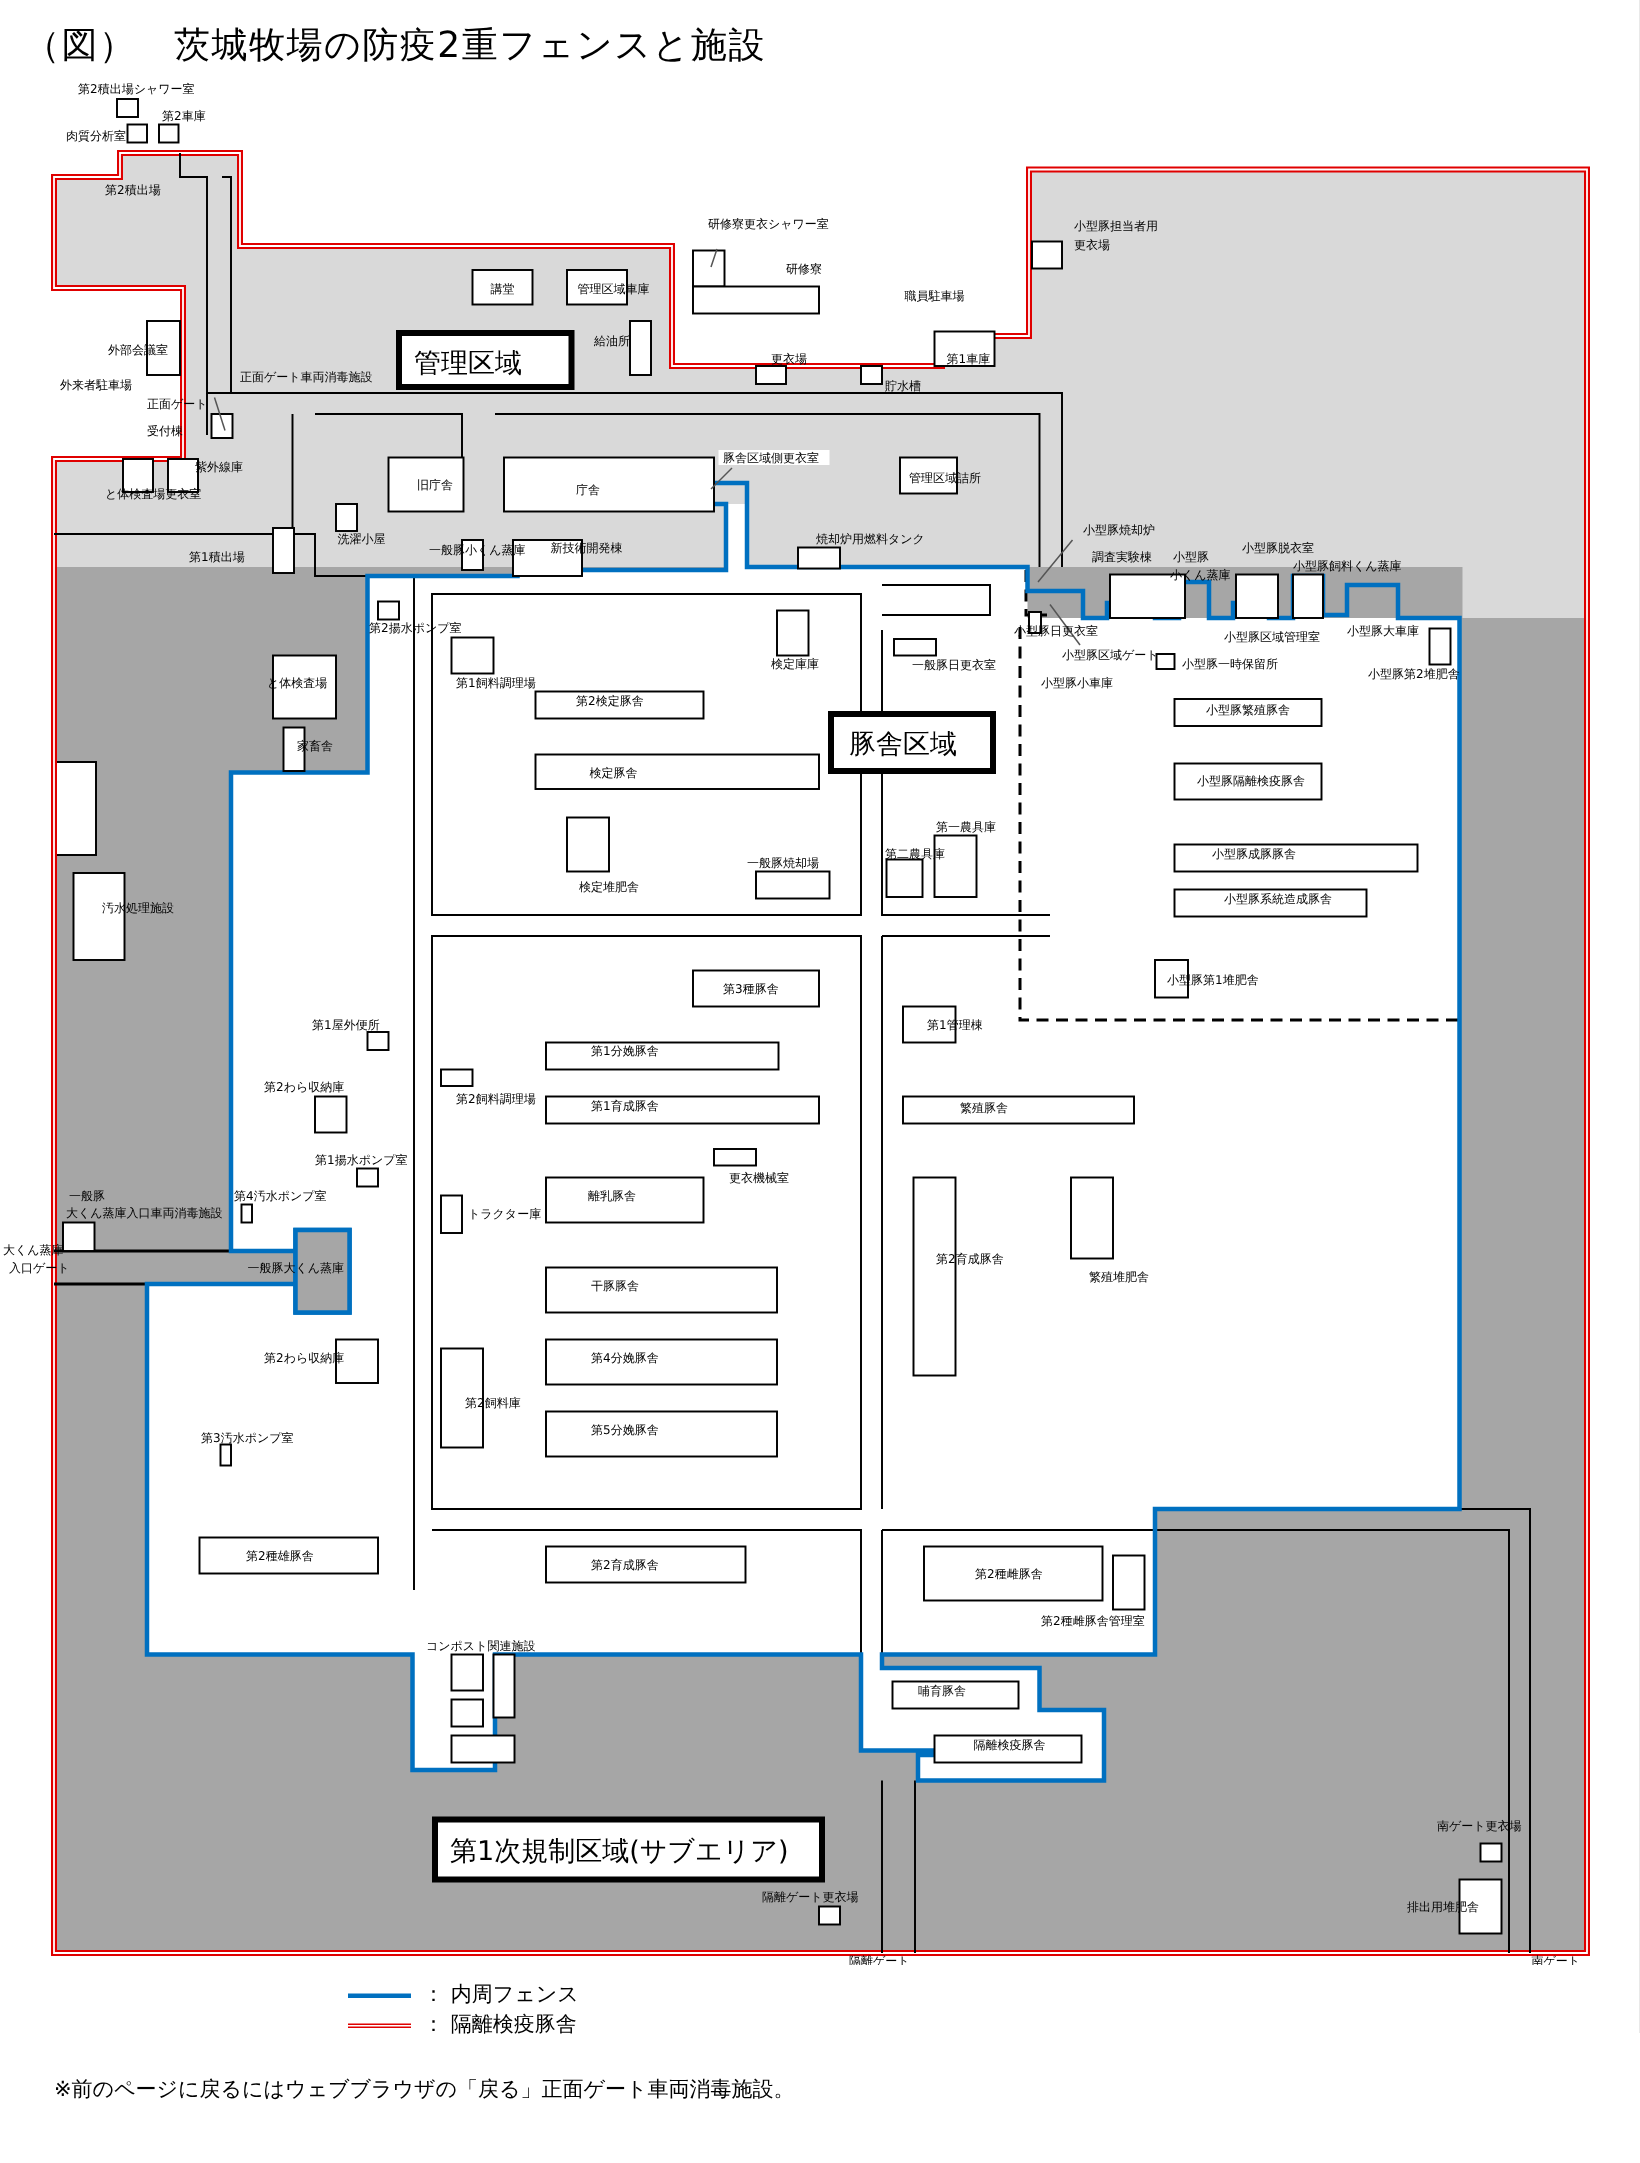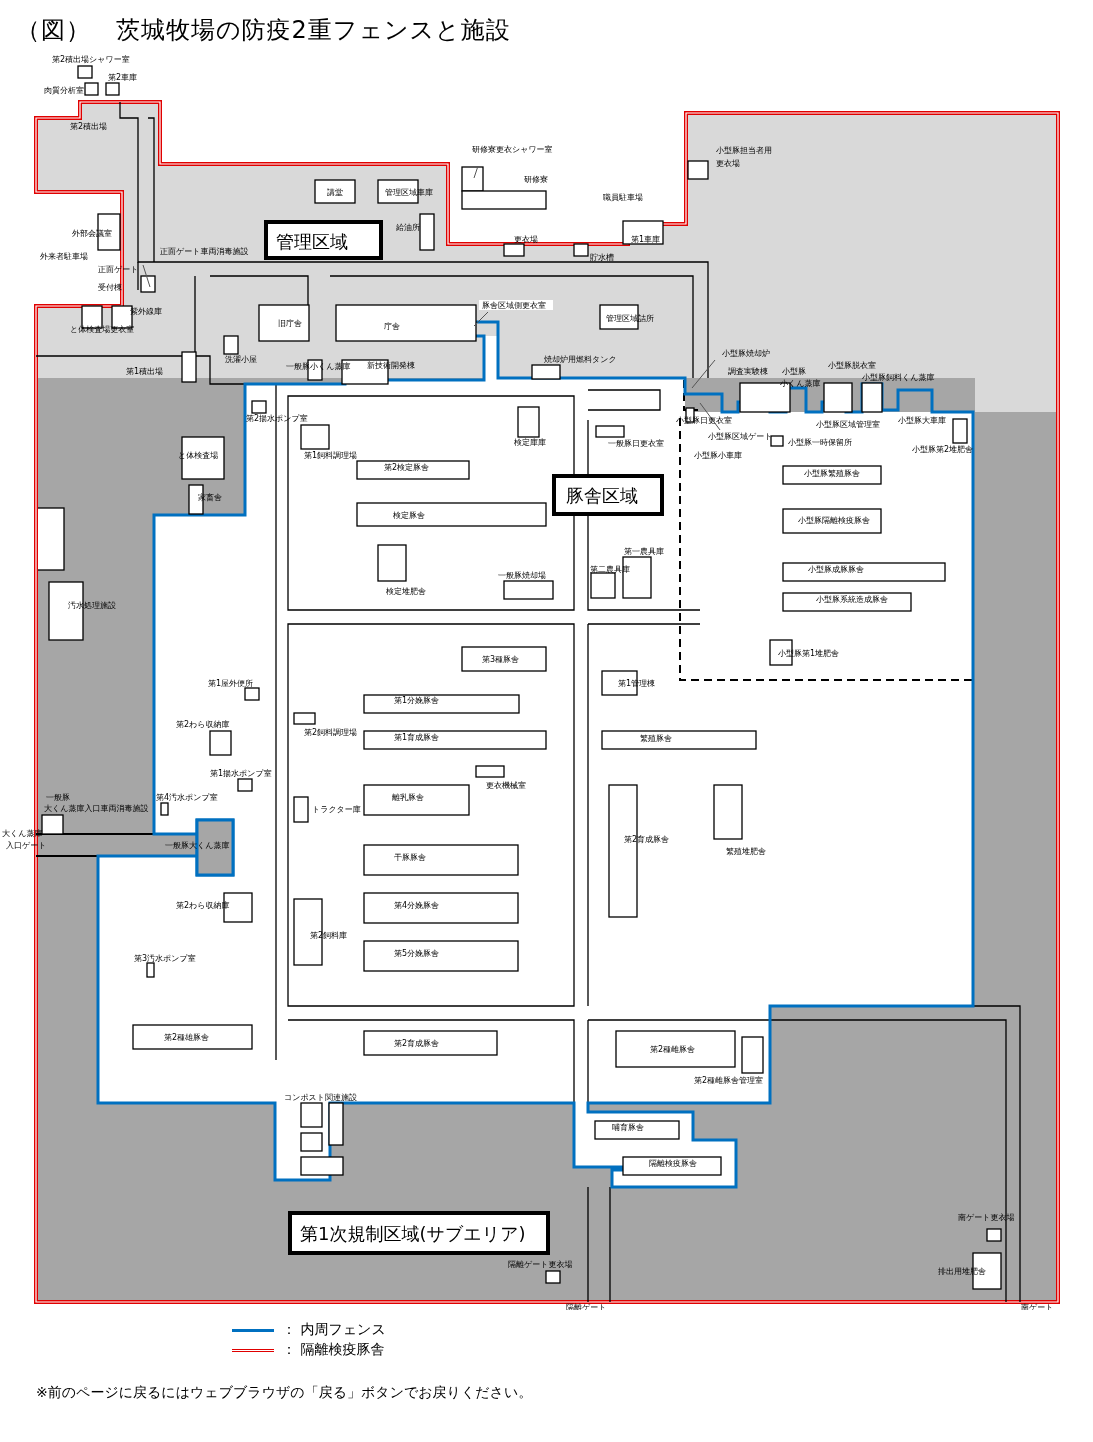--- a/index.html
+++ b/index.html
@@ -268,13 +268,13 @@
     <span>：</span>&nbsp;
     <span>内周フェンス</span>
   </div>
   <div class="legend-row">
     <div class="legend-line outer-line"></div>
     <span>：</span>&nbsp;
     <span>隔離検疫豚舎</span>
   </div>
 </div>
 
-<div class="note">※前のページに戻るにはウェブブラウザの「戻る」ボタンでお戻りください。</div>
+<div class="note">※前のページに戻るにはウェブブラウザの「戻る」正面ゲート車両消毒施設。</div>
 
 </body></html>

